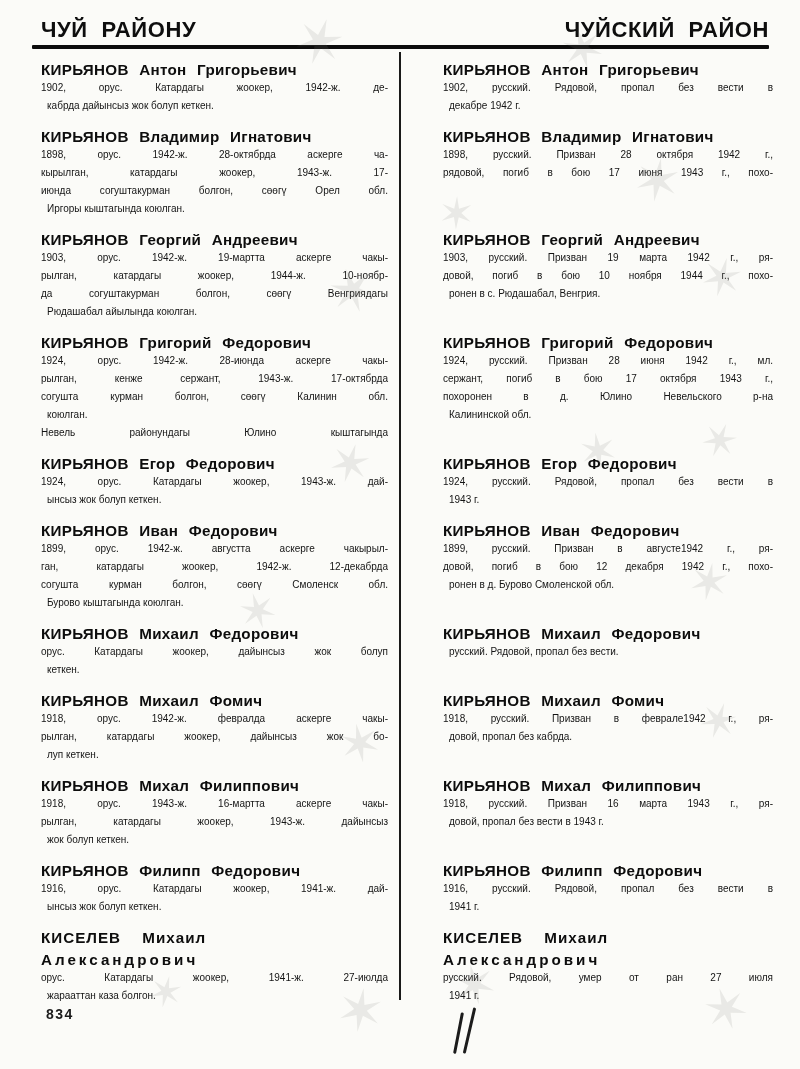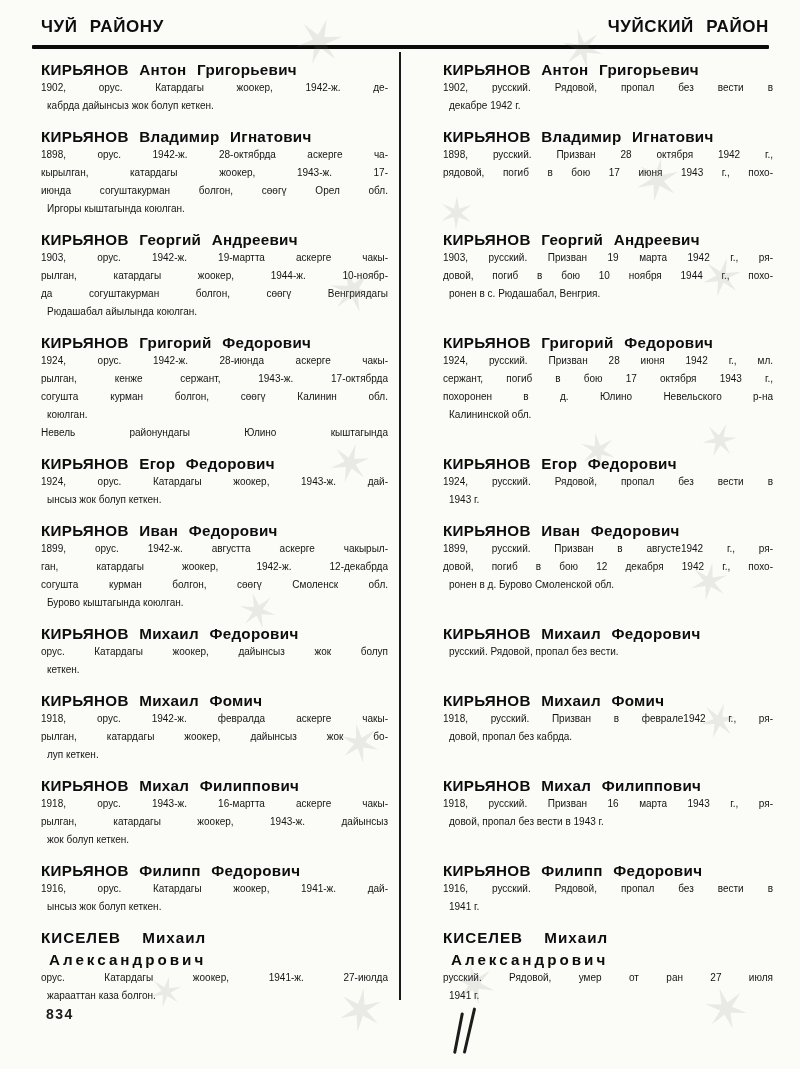--- a/index.html
+++ b/index.html
@@ -6,21 +6,21 @@
   body {
     width: 800px; height: 1069px;
     position: relative;
     background: #fbfbf8;
     font-family: "Liberation Sans", sans-serif;
     color: #161616;
     overflow: hidden;
   }
   .hdr {
     position: absolute; top: 17px;
-    font-weight: 700; font-size: 17px;
+    font-weight: 700; font-size: 22px;
     letter-spacing: 0.6px; word-spacing: 7px;
     color: #0e0e0e;
   }
   .hdr-left  { left: 41px; }
   .hdr-right { right: 31px; text-align: right; }
   .rule {
     position: absolute; top: 45px; left: 32px;
     width: 737px; height: 4px; background: #0c0c0c;
     border-radius: 1px;
   }
@@ -35,21 +35,21 @@
     column-gap: 55px;
     row-gap: 12px;
   }
   .entry { }
   .name-line {
     font-weight: 700; font-size: 15.2px; line-height: 19px;
     letter-spacing: 0.3px; word-spacing: 6px;
     color: #0d0d0d;
     white-space: nowrap;
   }
-  .name-line + .name-line { letter-spacing: 3px; margin-top: 3px; margin-left: 8px; }
+  .name-line + .name-line { letter-spacing: 3px; margin-top: 3px; }
   .entry:nth-last-child(-n+2) .name-line:first-child { word-spacing: 16px; letter-spacing: 1px; }
   .ln {
     font-size: 10px; line-height: 18px;
     text-align: justify; text-align-last: justify;
     color: #141414;
   }
   .ln.last { text-align-last: left; margin-left: 6px; }
   .page-num {
     position: absolute; left: 46px; top: 1006px;
     font-size: 14px; font-weight: 600; letter-spacing: 1.5px;

